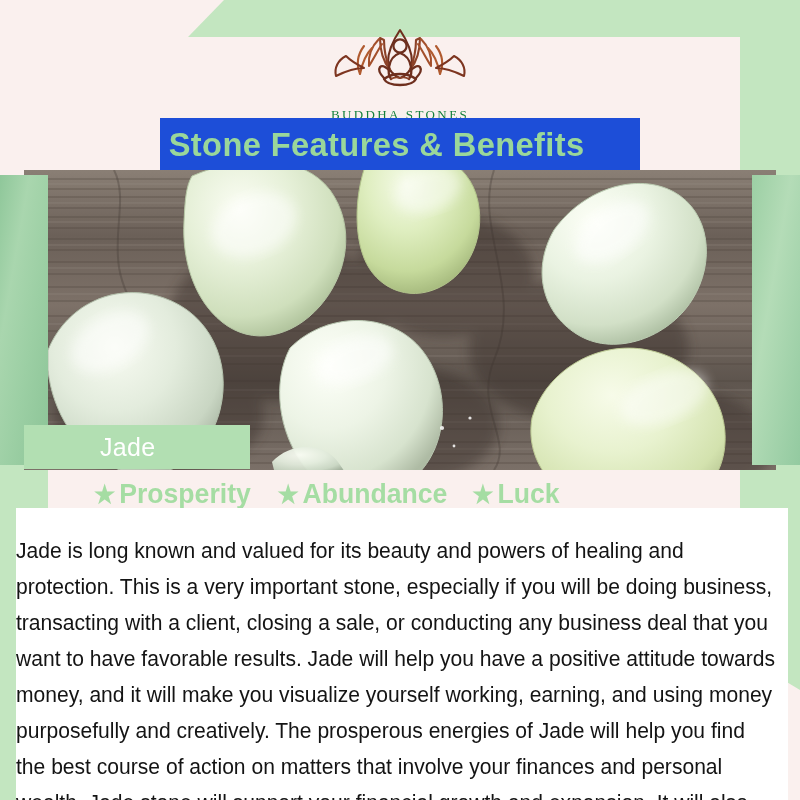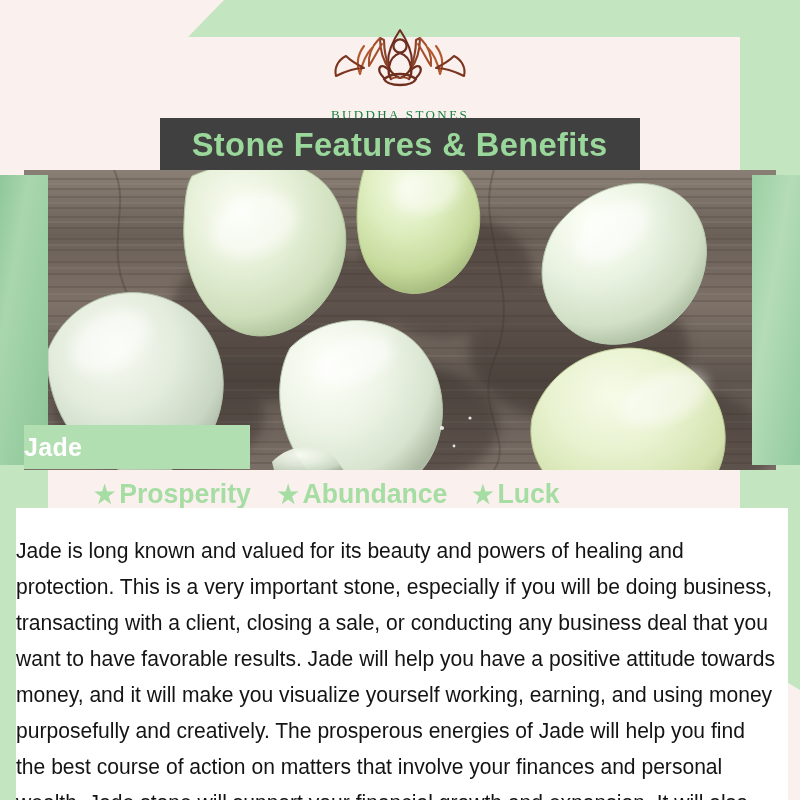--- a/index.html
+++ b/index.html
@@ -79,25 +79,25 @@
     letter-spacing: 2.4px;
     color: #15803d;
     font-weight: 400;
   }
 
   
   .title-plaque {
     position: absolute;
     left: 160px; top: 118px;
     width: 480px; height: 52px;
-    background: #404040;
+    background: #1d4ed8;
     z-index: 5;
     display: flex;
     align-items: center;
-    justify-content: center;
+    justify-content: flex-start;
   }
   .title-text {
     font-family: "Liberation Sans Narrow", "Liberation Sans", sans-serif;
     font-weight: bold;
     font-size: 34px;
     color: #9ad79a;
     letter-spacing: 0.4px;
     transform: scaleX(0.96);
     white-space: nowrap;
   }
@@ -117,22 +117,23 @@
   .jade-label {
     position: absolute;
     left: 24px; top: 425px;
     width: 226px; height: 44px;
     background: #b2dfb2;
     z-index: 7;
     display: flex;
     align-items: center;
   }
   .jade-text {
+    margin-left: 76px;
     color: #ffffff;
-    font-weight: bold;
+    font-weight: normal;
     font-size: 25px;
     letter-spacing: 0.3px;
   }
 
   
   .benefits {
     position: absolute;
     left: 0; top: 478px;
     width: 652px;
     text-align: center;

